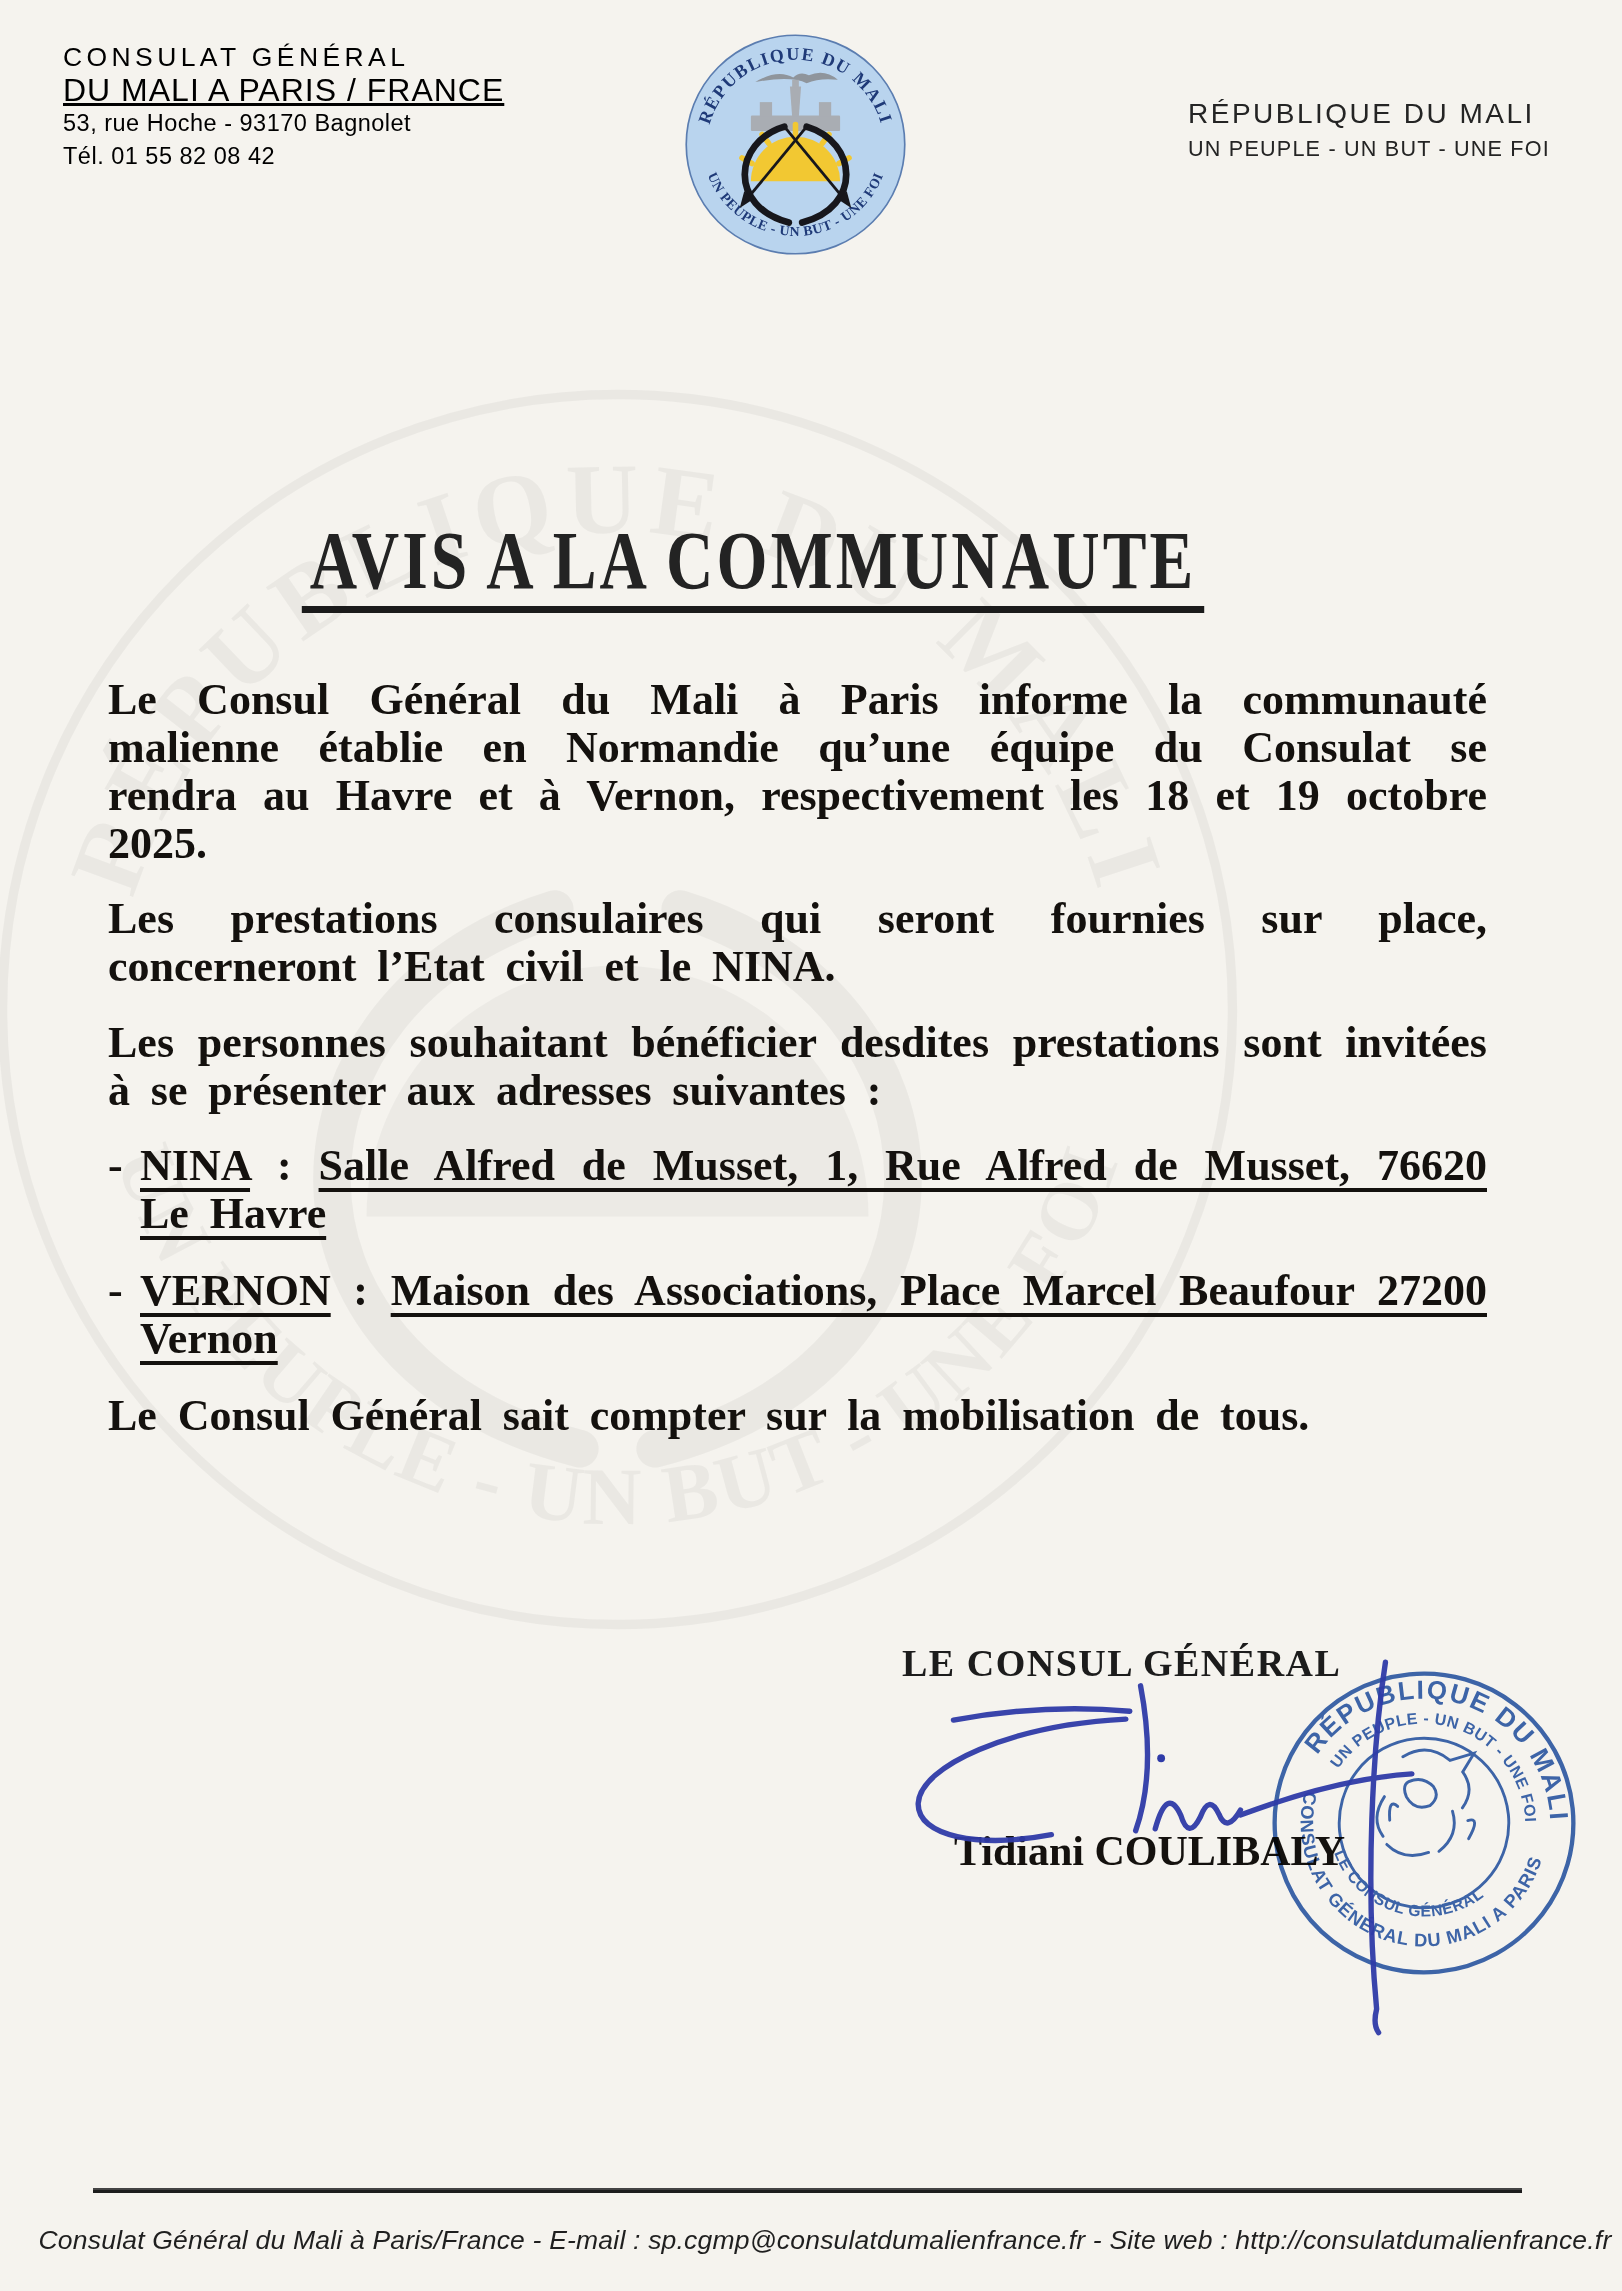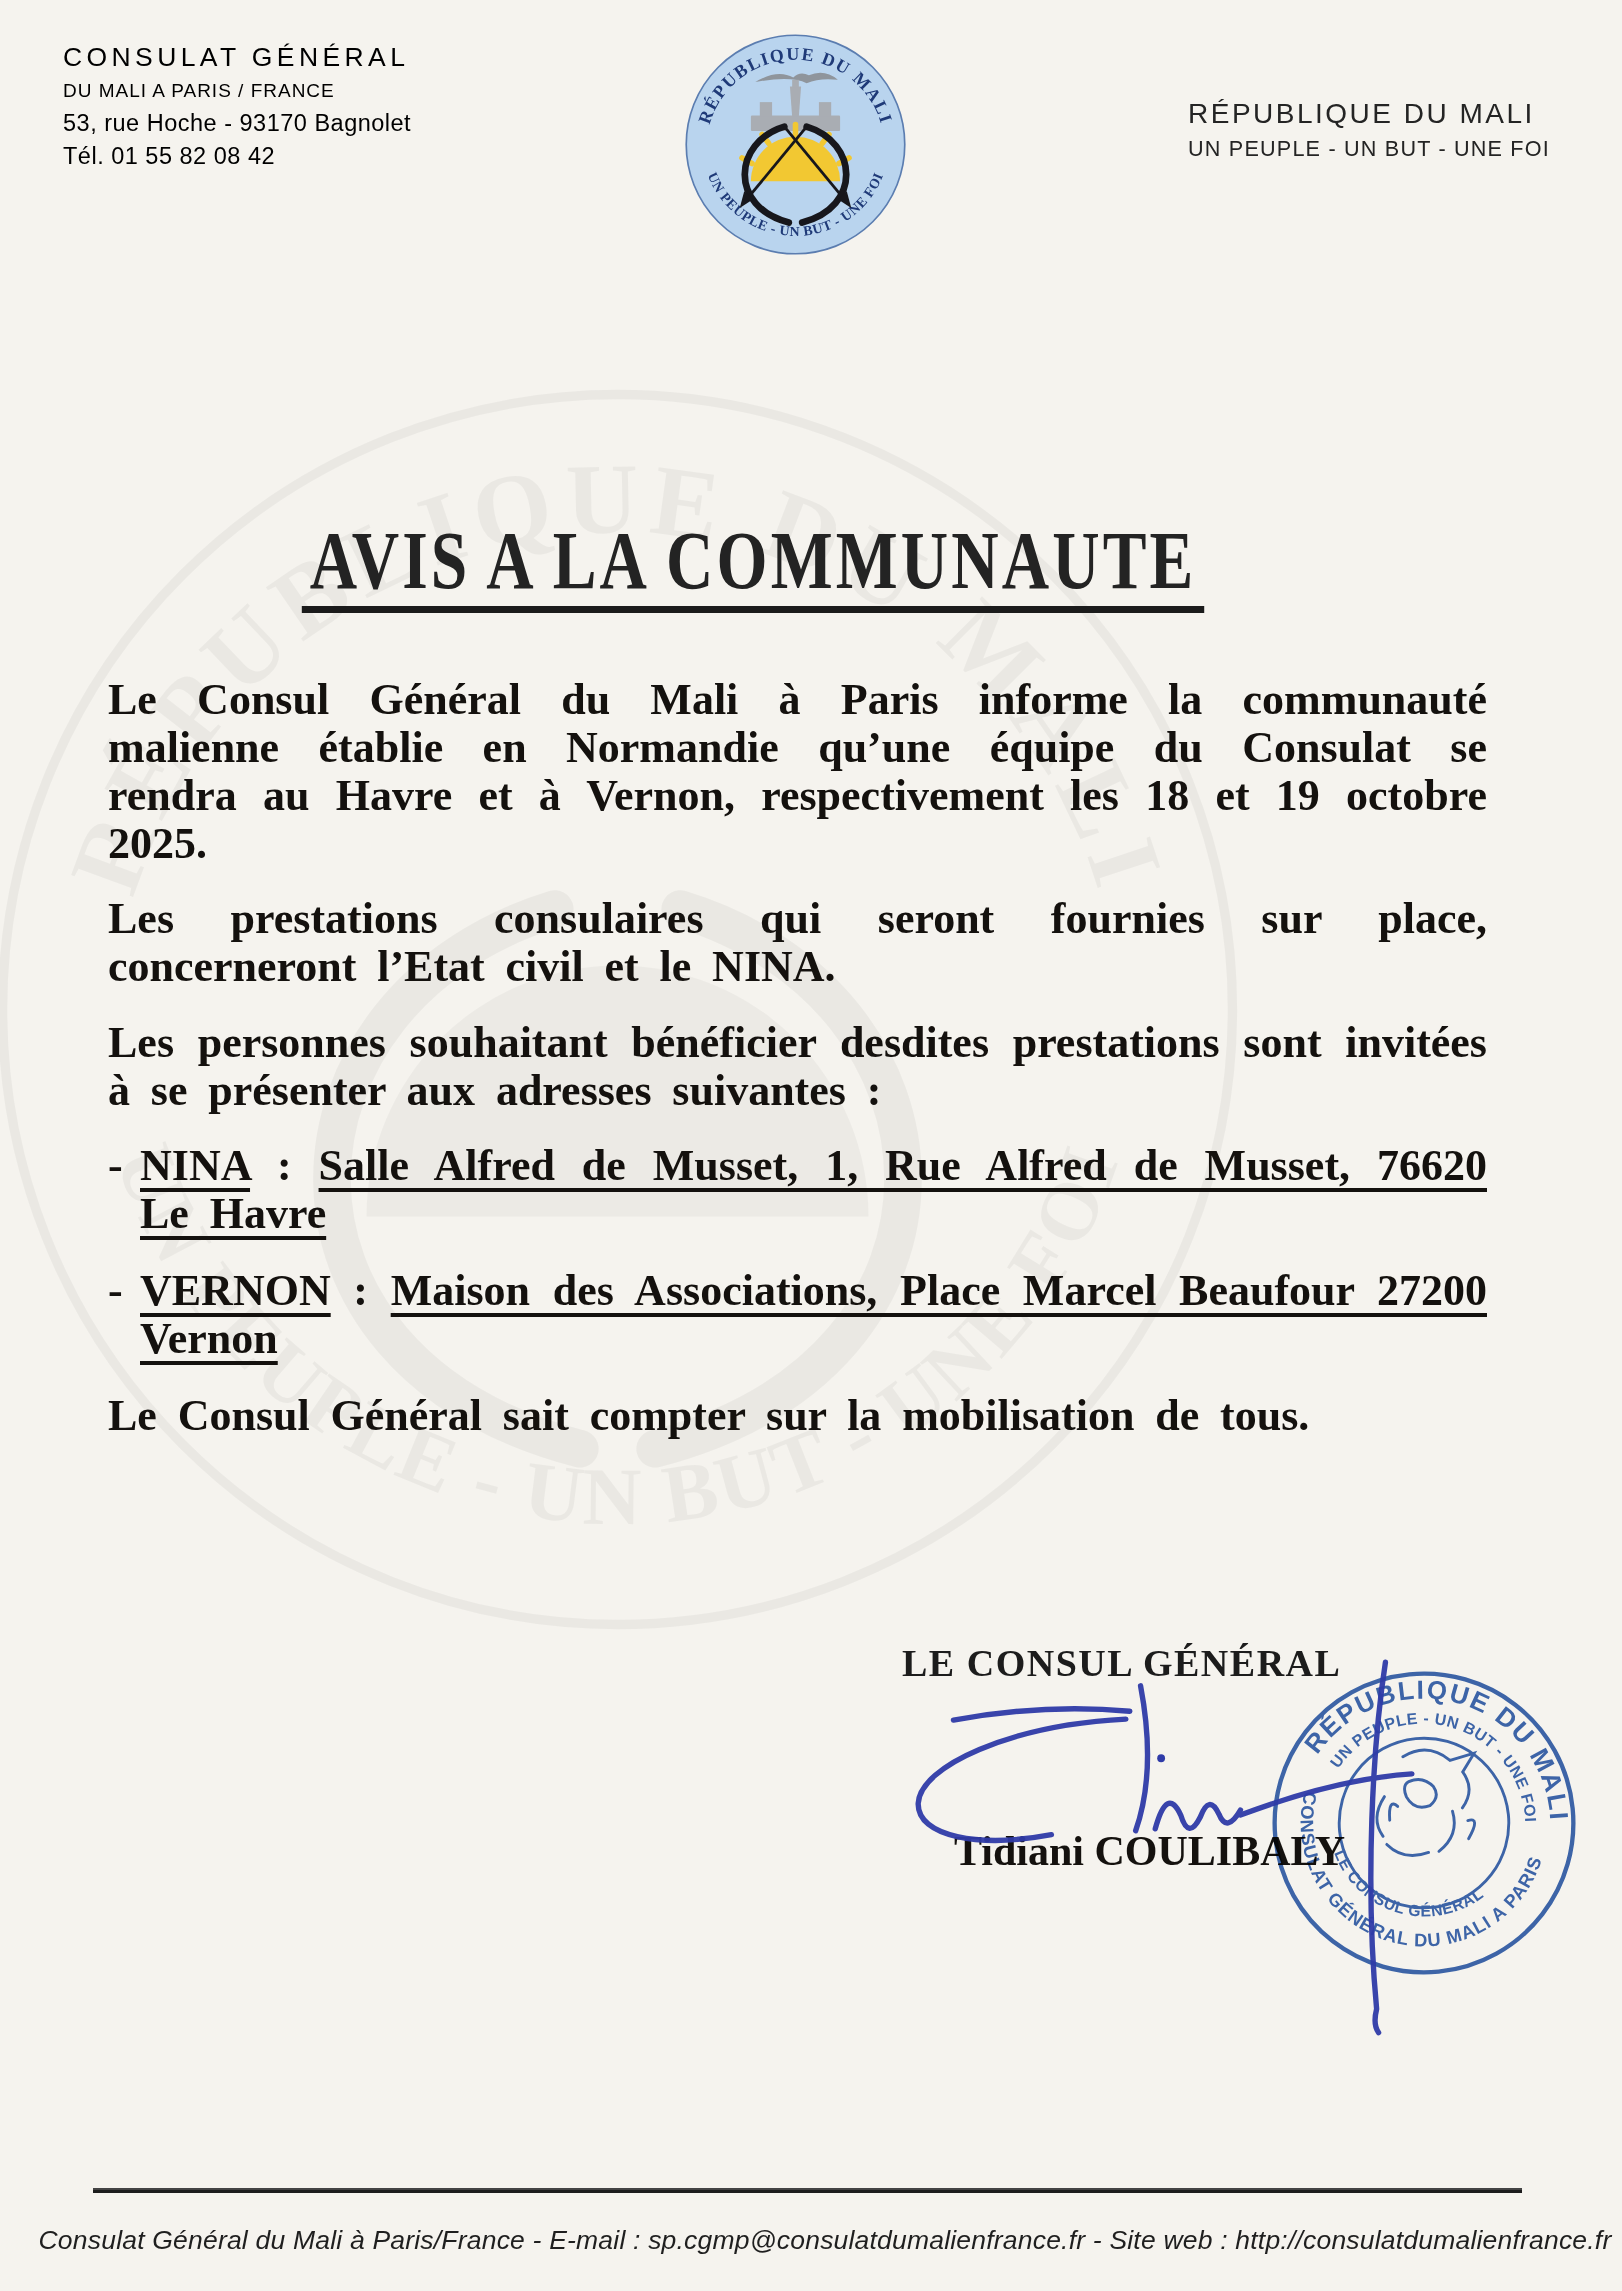--- a/index.html
+++ b/index.html
@@ -7,21 +7,21 @@
     position:relative; width:1622px; height:2292px;
     background:#f5f3ee; overflow:hidden;
     font-family:"Liberation Serif", serif; color:#161412;
   }
   
   .hdr-left{
     position:absolute; left:63px; top:41px;
     font-family:"Liberation Sans", sans-serif; color:#000000; line-height:33px;
   }
   .hdr-left .l1{font-size:26.5px; letter-spacing:4.4px;}
-  .hdr-left .l2{font-size:19px; letter-spacing:1px;}
+  .hdr-left .l2{font-size:32px; letter-spacing:1px;text-decoration:underline;}
   .hdr-left .l3,.hdr-left .l4{font-size:23.5px; letter-spacing:0.5px;}
   .hdr-right{
     position:absolute; left:1188px; top:98px;
     font-family:"Liberation Sans", sans-serif; color:#242424;
   }
   .hdr-right .r1{font-size:28px; letter-spacing:2.5px; margin-bottom:5.9px;}
   .hdr-right .r2{font-size:21.6px; letter-spacing:1.2px;}
   .seal{position:absolute; left:684px; top:33px; width:223px; height:223px;}
   
   .watermark{

